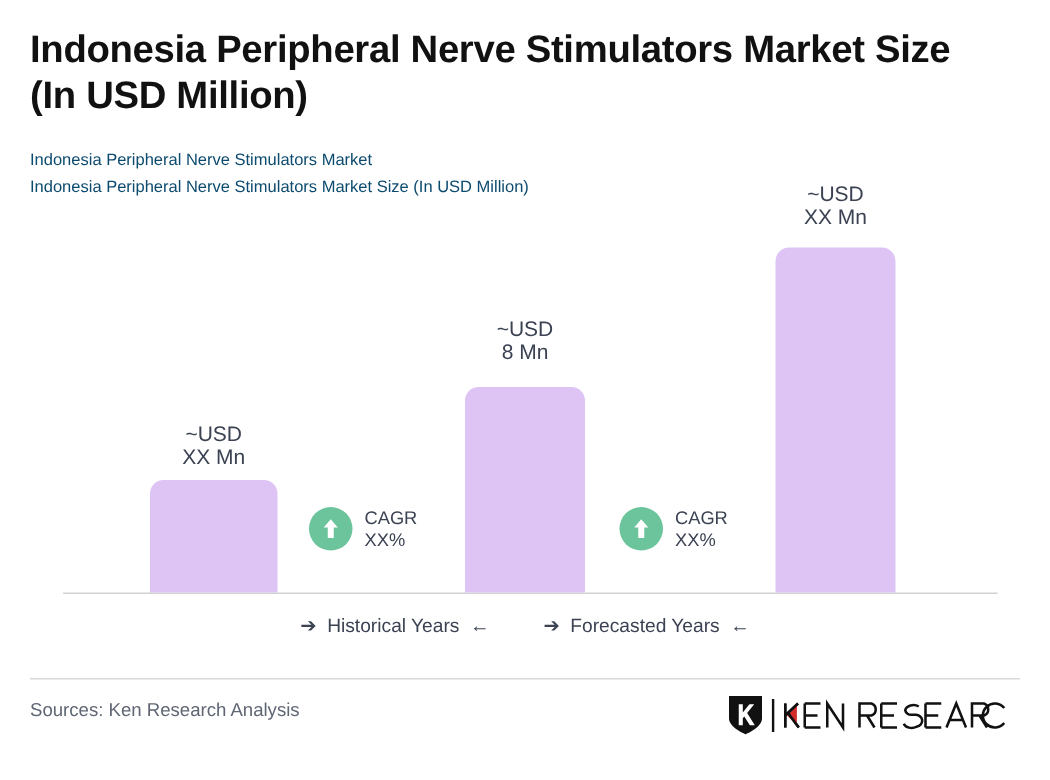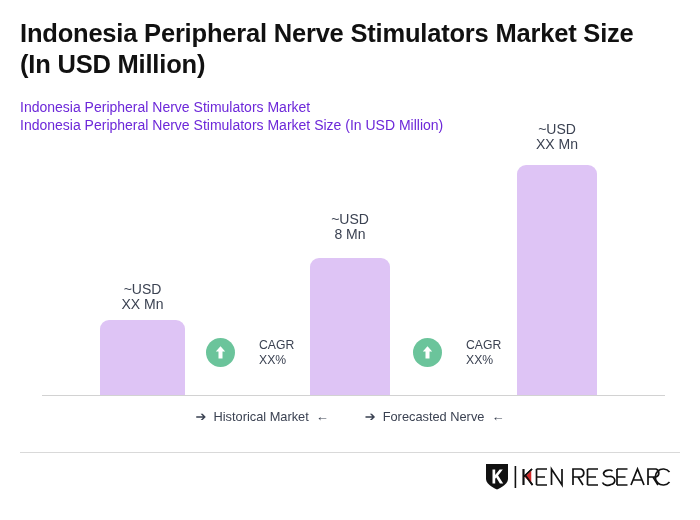--- a/index.html
+++ b/index.html
@@ -33,23 +33,23 @@
     line-height: 31px;
     font-weight: bold;
     letter-spacing: -0.2px;
     color: #111111;
   }
 
   
   .subcaption {
     position: absolute;
     left: 20px;
-    font-size: 14px;
+    font-size: 11px;
     line-height: 16px;
-    color: #6d28d9;
+    color: #0c4a6e;
     white-space: nowrap;
   }
   .subcaption.line1 { top: 99px; }
   .subcaption.line2 { top: 117px; }
 
   
   .plot {
     position: absolute;
     left: 0px;
     top: 130px;
@@ -88,21 +88,21 @@
   .bar-value.v1 { left: 100px; width: 85px; top: 152px; }
   .bar-value.v2 { left: 310px; width: 80px; top: 82px;  }
   .bar-value.v3 { left: 517px; width: 80px; top: -8px;  }
   .bar-value .ln { display: block; }
 
   
   .cagr {
     position: absolute;
     display: flex;
     align-items: flex-start;
-    gap: 24px;
+    gap: 8px;
   }
   .cagr.c1 { left: 206px; top: 208px; }
   .cagr.c2 { left: 413px; top: 208px; }
 
   .cagr-circle {
     width: 29px;
     height: 29px;
     border-radius: 50%;
     background: #6bc49b;
     display: flex;
@@ -226,31 +226,32 @@
         <span class="ln">CAGR</span>
         <span class="ln">XX%</span>
       </span>
     </div>
 
   </div>
 
   <div class="periods">
     <div class="period">
       <span class="arr">➔</span>
-      <span>Historical Market</span>
+      <span>Historical Years</span>
       <span class="arr">←</span>
     </div>
     <div class="period">
       <span class="arr">➔</span>
-      <span>Forecasted Nerve</span>
+      <span>Forecasted Years</span>
       <span class="arr">←</span>
     </div>
   </div>
 
   <div class="divider"></div>
+  <div class="sources">Sources: Ken Research Analysis</div>
 
   <div class="logo">
     <svg class="logo-mark" width="26" height="29" viewBox="0 0 26 29" aria-hidden="true">
       <path d="M2 2 H24 V17 C24 23 13 27.5 13 27.5 C13 27.5 2 23 2 17 Z" fill="#111111"></path>
       <path d="M8.5 7.5 H11.2 V13 L15.6 7.5 H18.8 L14.1 13.4 L19.2 21.5 H15.9 L12.2 15.6 L11.2 16.8 V21.5 H8.5 Z" fill="#ffffff"></path>
     </svg>
     <svg class="logo-mark" width="3" height="22" viewBox="0 0 3 22" aria-hidden="true">
       <rect x="0.6" y="0" width="1.6" height="22" fill="#111111"></rect>
     </svg>
     <svg class="logo-word" width="150" height="22" viewBox="0 0 300 44" aria-hidden="true">

